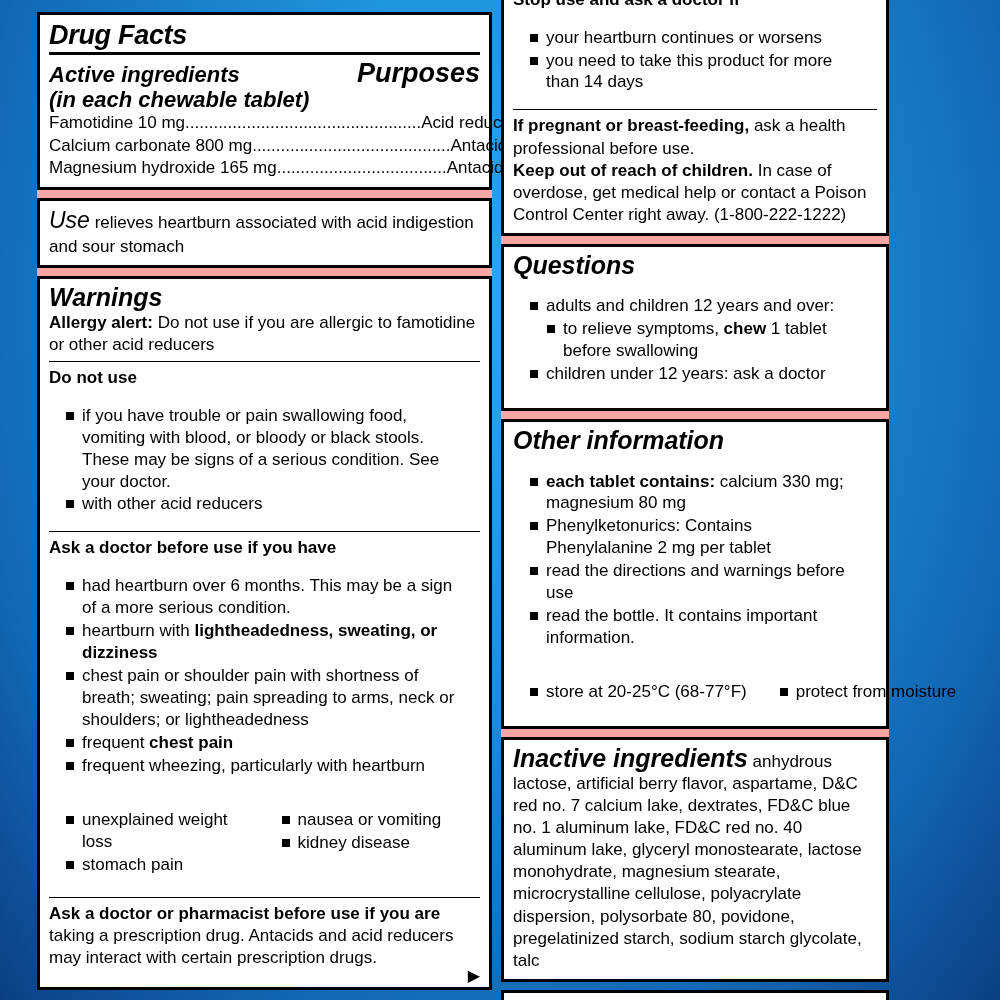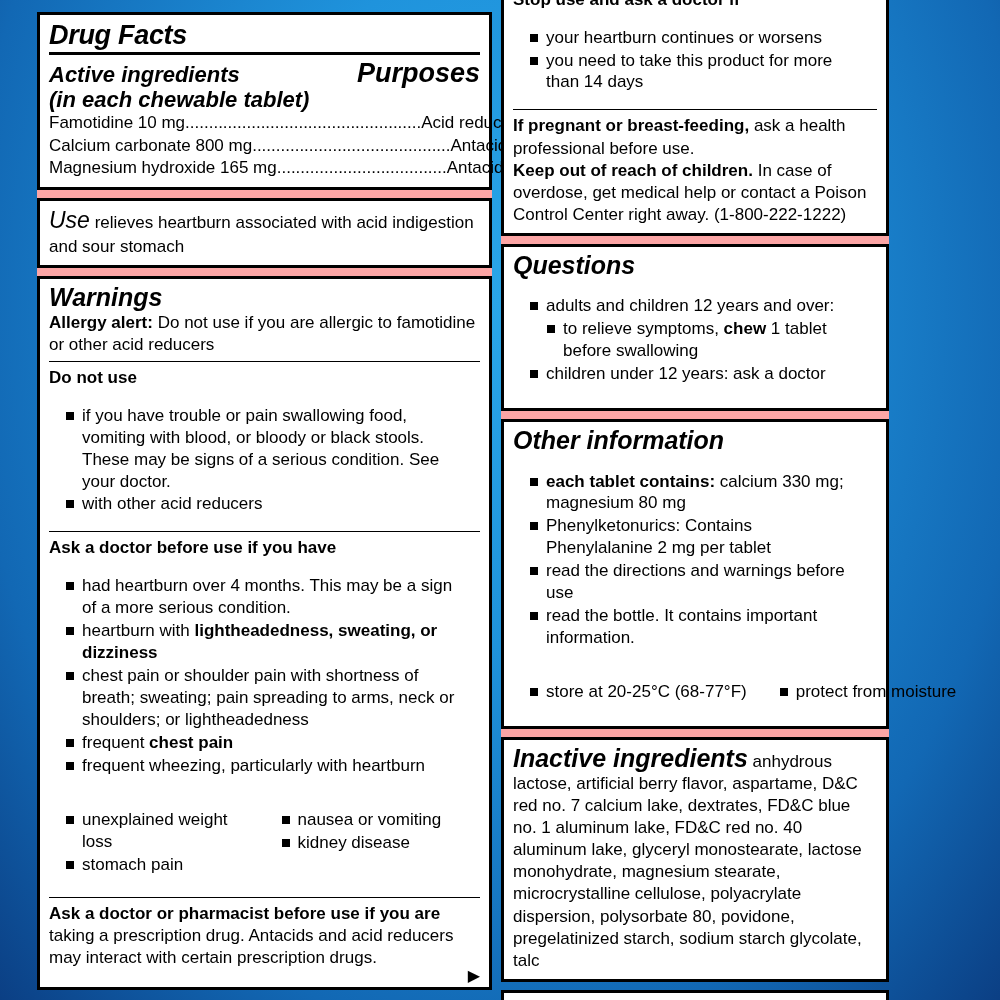--- a/index.html
+++ b/index.html
@@ -178,21 +178,21 @@
       </div>
       <div class="rule-thin"></div>
       <div class="body b">Do not use</div>
       <ul class="bullet-list">
         <li>if you have trouble or pain swallowing food, vomiting with blood, or bloody or black stools. These may be signs of a serious condition. See your doctor.</li>
         <li>with other acid reducers</li>
       </ul>
       <div class="rule-thin"></div>
       <div class="body b">Ask a doctor before use if you have</div>
       <ul class="bullet-list">
-        <li>had heartburn over 4 months. This may be a sign of a more serious condition.</li>
+        <li>had heartburn over 6 months. This may be a sign of a more serious condition.</li>
         <li>heartburn with <span class="b">lightheadedness, sweating, or dizziness</span></li>
         <li>chest pain or shoulder pain with shortness of breath; sweating; pain spreading to arms, neck or shoulders; or lightheadedness</li>
         <li>frequent <span class="b">chest pain</span></li>
         <li>frequent wheezing, particularly with heartburn</li>
       </ul>
       <div class="twocol">
         <div>
           <ul class="bullet-list">
             <li>unexplained weight loss</li>
             <li>stomach pain</li>

